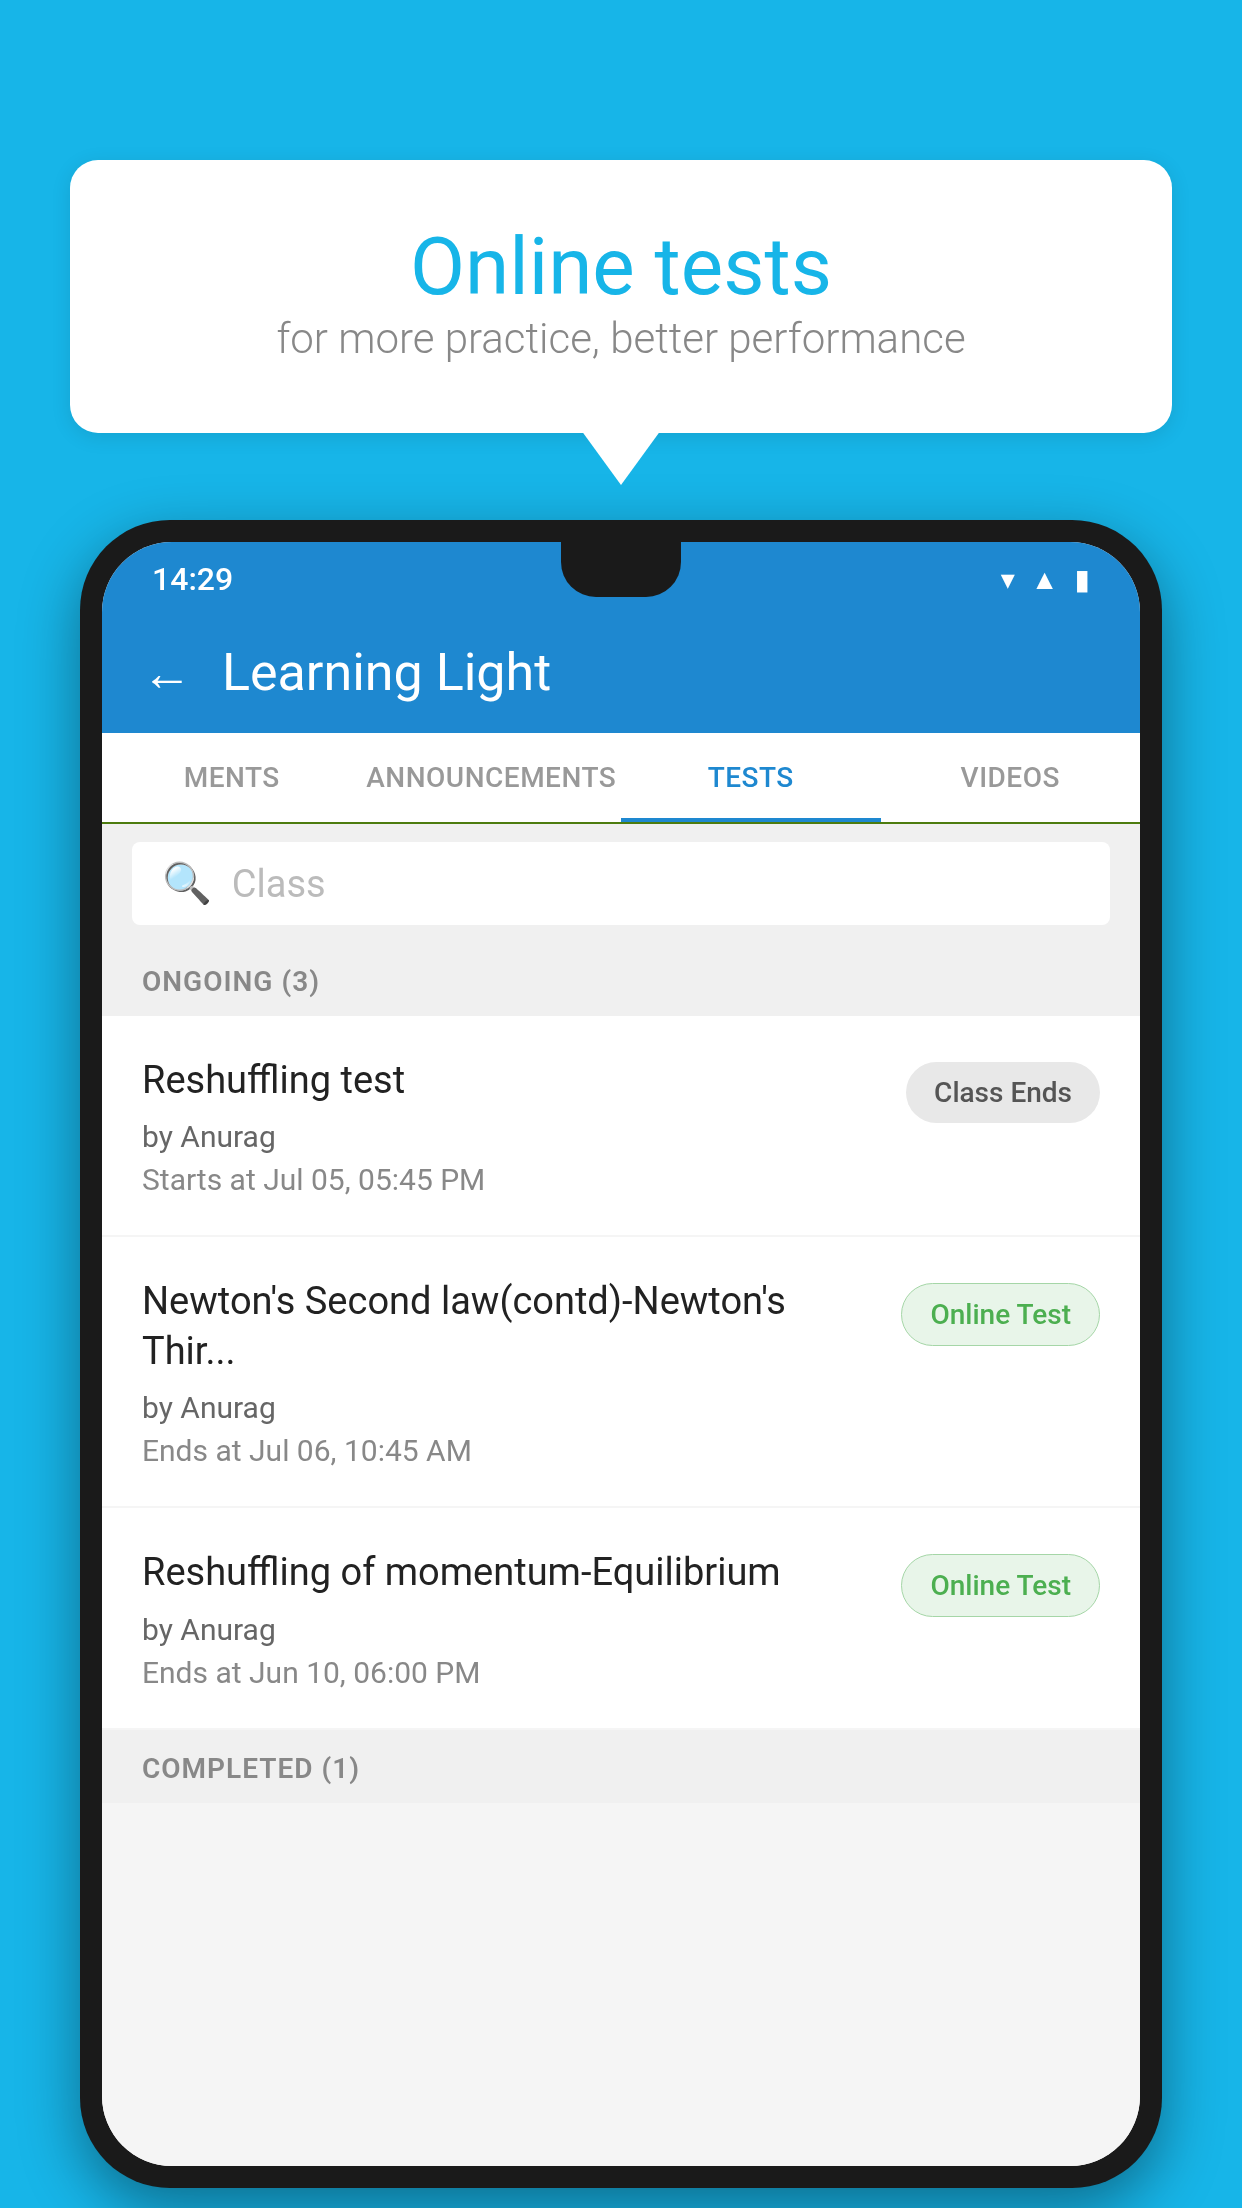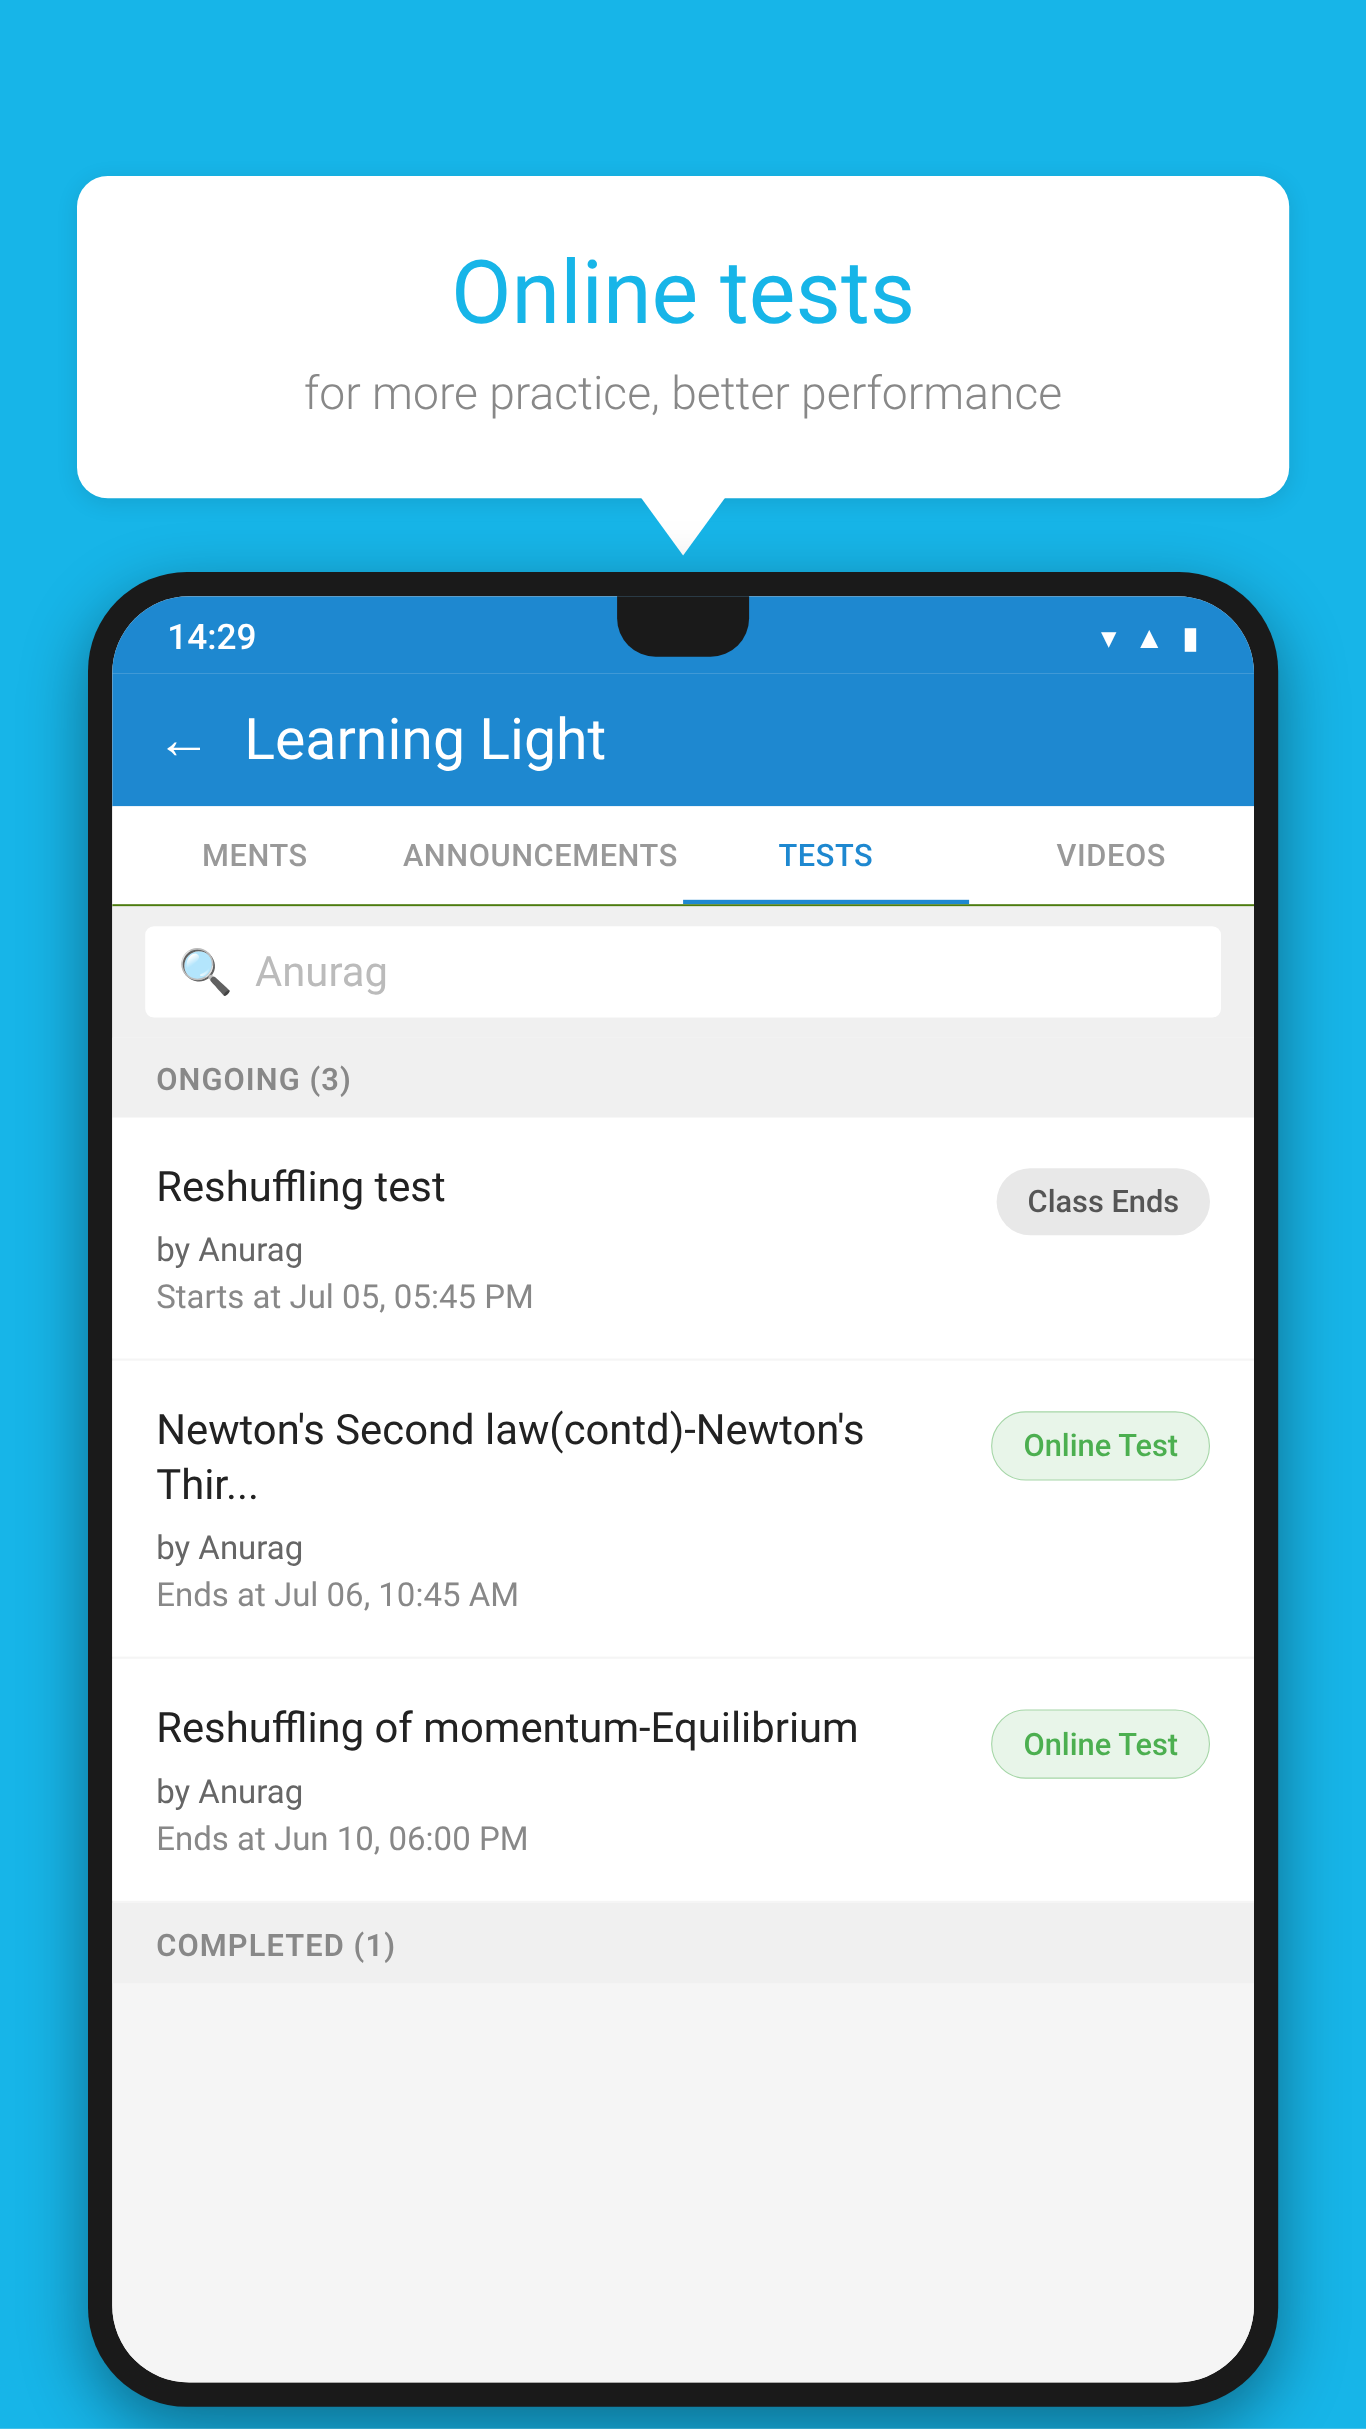--- a/index.html
+++ b/index.html
@@ -41,21 +41,20 @@
       border-left: 40px solid transparent;
       border-right: 40px solid transparent;
       border-top: 55px solid white;
     }
 
     .bubble-title {
       color: #17b5e8;
       font-size: 80px;
       font-weight: 400;
       text-align: center;
-      margin-bottom: 20px;
     }
 
     .bubble-subtitle {
       color: #888;
       font-size: 42px;
       text-align: center;
       font-weight: 300;
     }
 
     
@@ -328,21 +327,21 @@
         <span>TESTS</span>
       </div>
       <div class="tab">
         <span>VIDEOS</span>
       </div>
     </div>
 
     <div class="search-container">
       <div class="search-box">
         <span class="search-icon">🔍</span>
-        <span class="search-text">Anurag</span>
+        <span class="search-text">Class</span>
       </div>
     </div>
 
     <div class="content-area">
 
       <div class="section-header">
         <span class="section-label">ONGOING (3)</span>
       </div>
 
       <div class="test-item">

